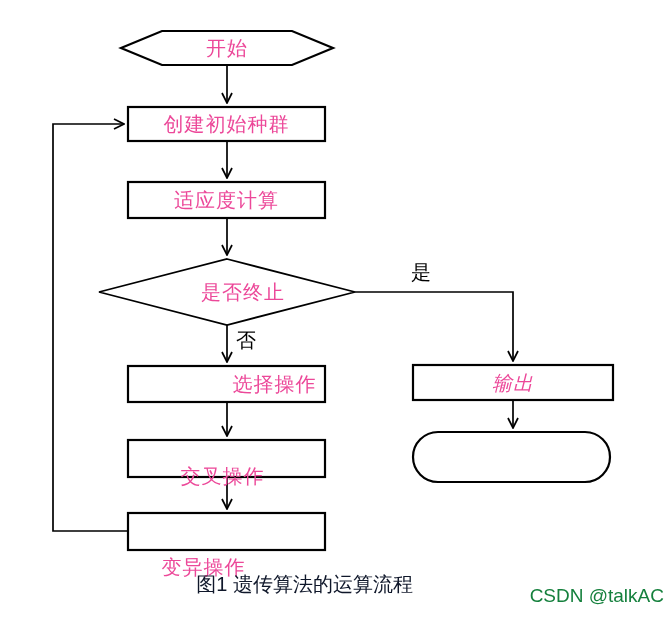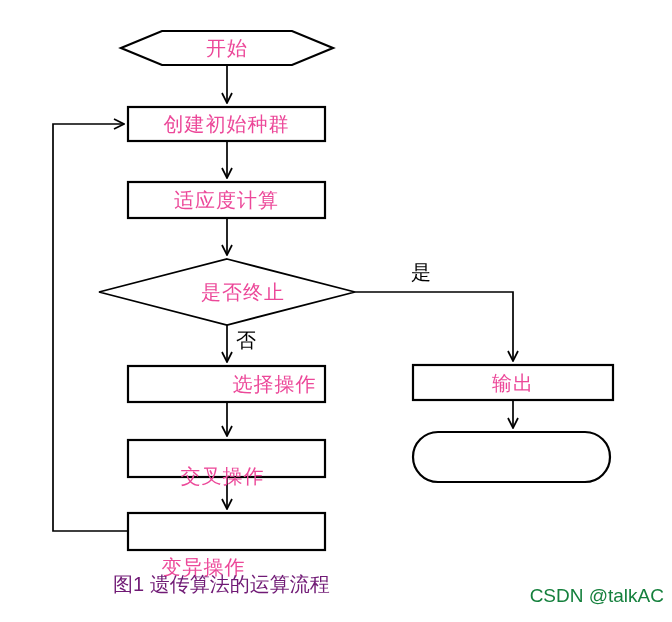--- a/index.html
+++ b/index.html
@@ -35,22 +35,22 @@
     position: absolute;
     color: #000000;
     font-size: 20px;
     line-height: 1;
   }
   .caption {
     position: absolute;
     left: 113px;
     top: 572px;
     width: 300px;
-    text-align: left;
-    color: #701a75;
+    text-align: right;
+    color: #0f172a;
     font-size: 20px;
     line-height: 1.2;
   }
   .watermark {
     position: absolute;
     right: 8px;
     top: 586px;
     color: #15803d;
     font-size: 19px;
     line-height: 1.1;
@@ -96,21 +96,21 @@
   <div class="label" style="left:128px; top:182px; width:197px; height:36px;">适应度计算</div>
 
   <div class="label" style="left:115px; top:275px; width:256px; height:34px;">是否终止</div>
 
   <div class="label" style="left:128px; top:366px; width:197px; height:36px;margin-left:48px;">选择操作</div>
 
   <div class="label" style="left:128px; top:457px; width:189px; height:37px;">交叉操作</div>
 
   <div class="label" style="left:120px; top:513px; width:167px; height:37px;margin-top:35px;">变异操作</div>
 
-  <div class="label" style="left:413px; top:365px; width:200px; height:35px;">输出</div>
+  <div class="label" style="left:413px; top:365px; width:200px; height:35px;font-style:italic;">输出</div>
 
 
   <div class="edge-label" style="left:411px; top:262px;">是</div>
 
   <div class="edge-label" style="left:236px; top:330px;">否</div>
 
   <div class="caption">图1 遗传算法的运算流程</div>
 
   <div class="watermark">CSDN @talkAC</div>
 

